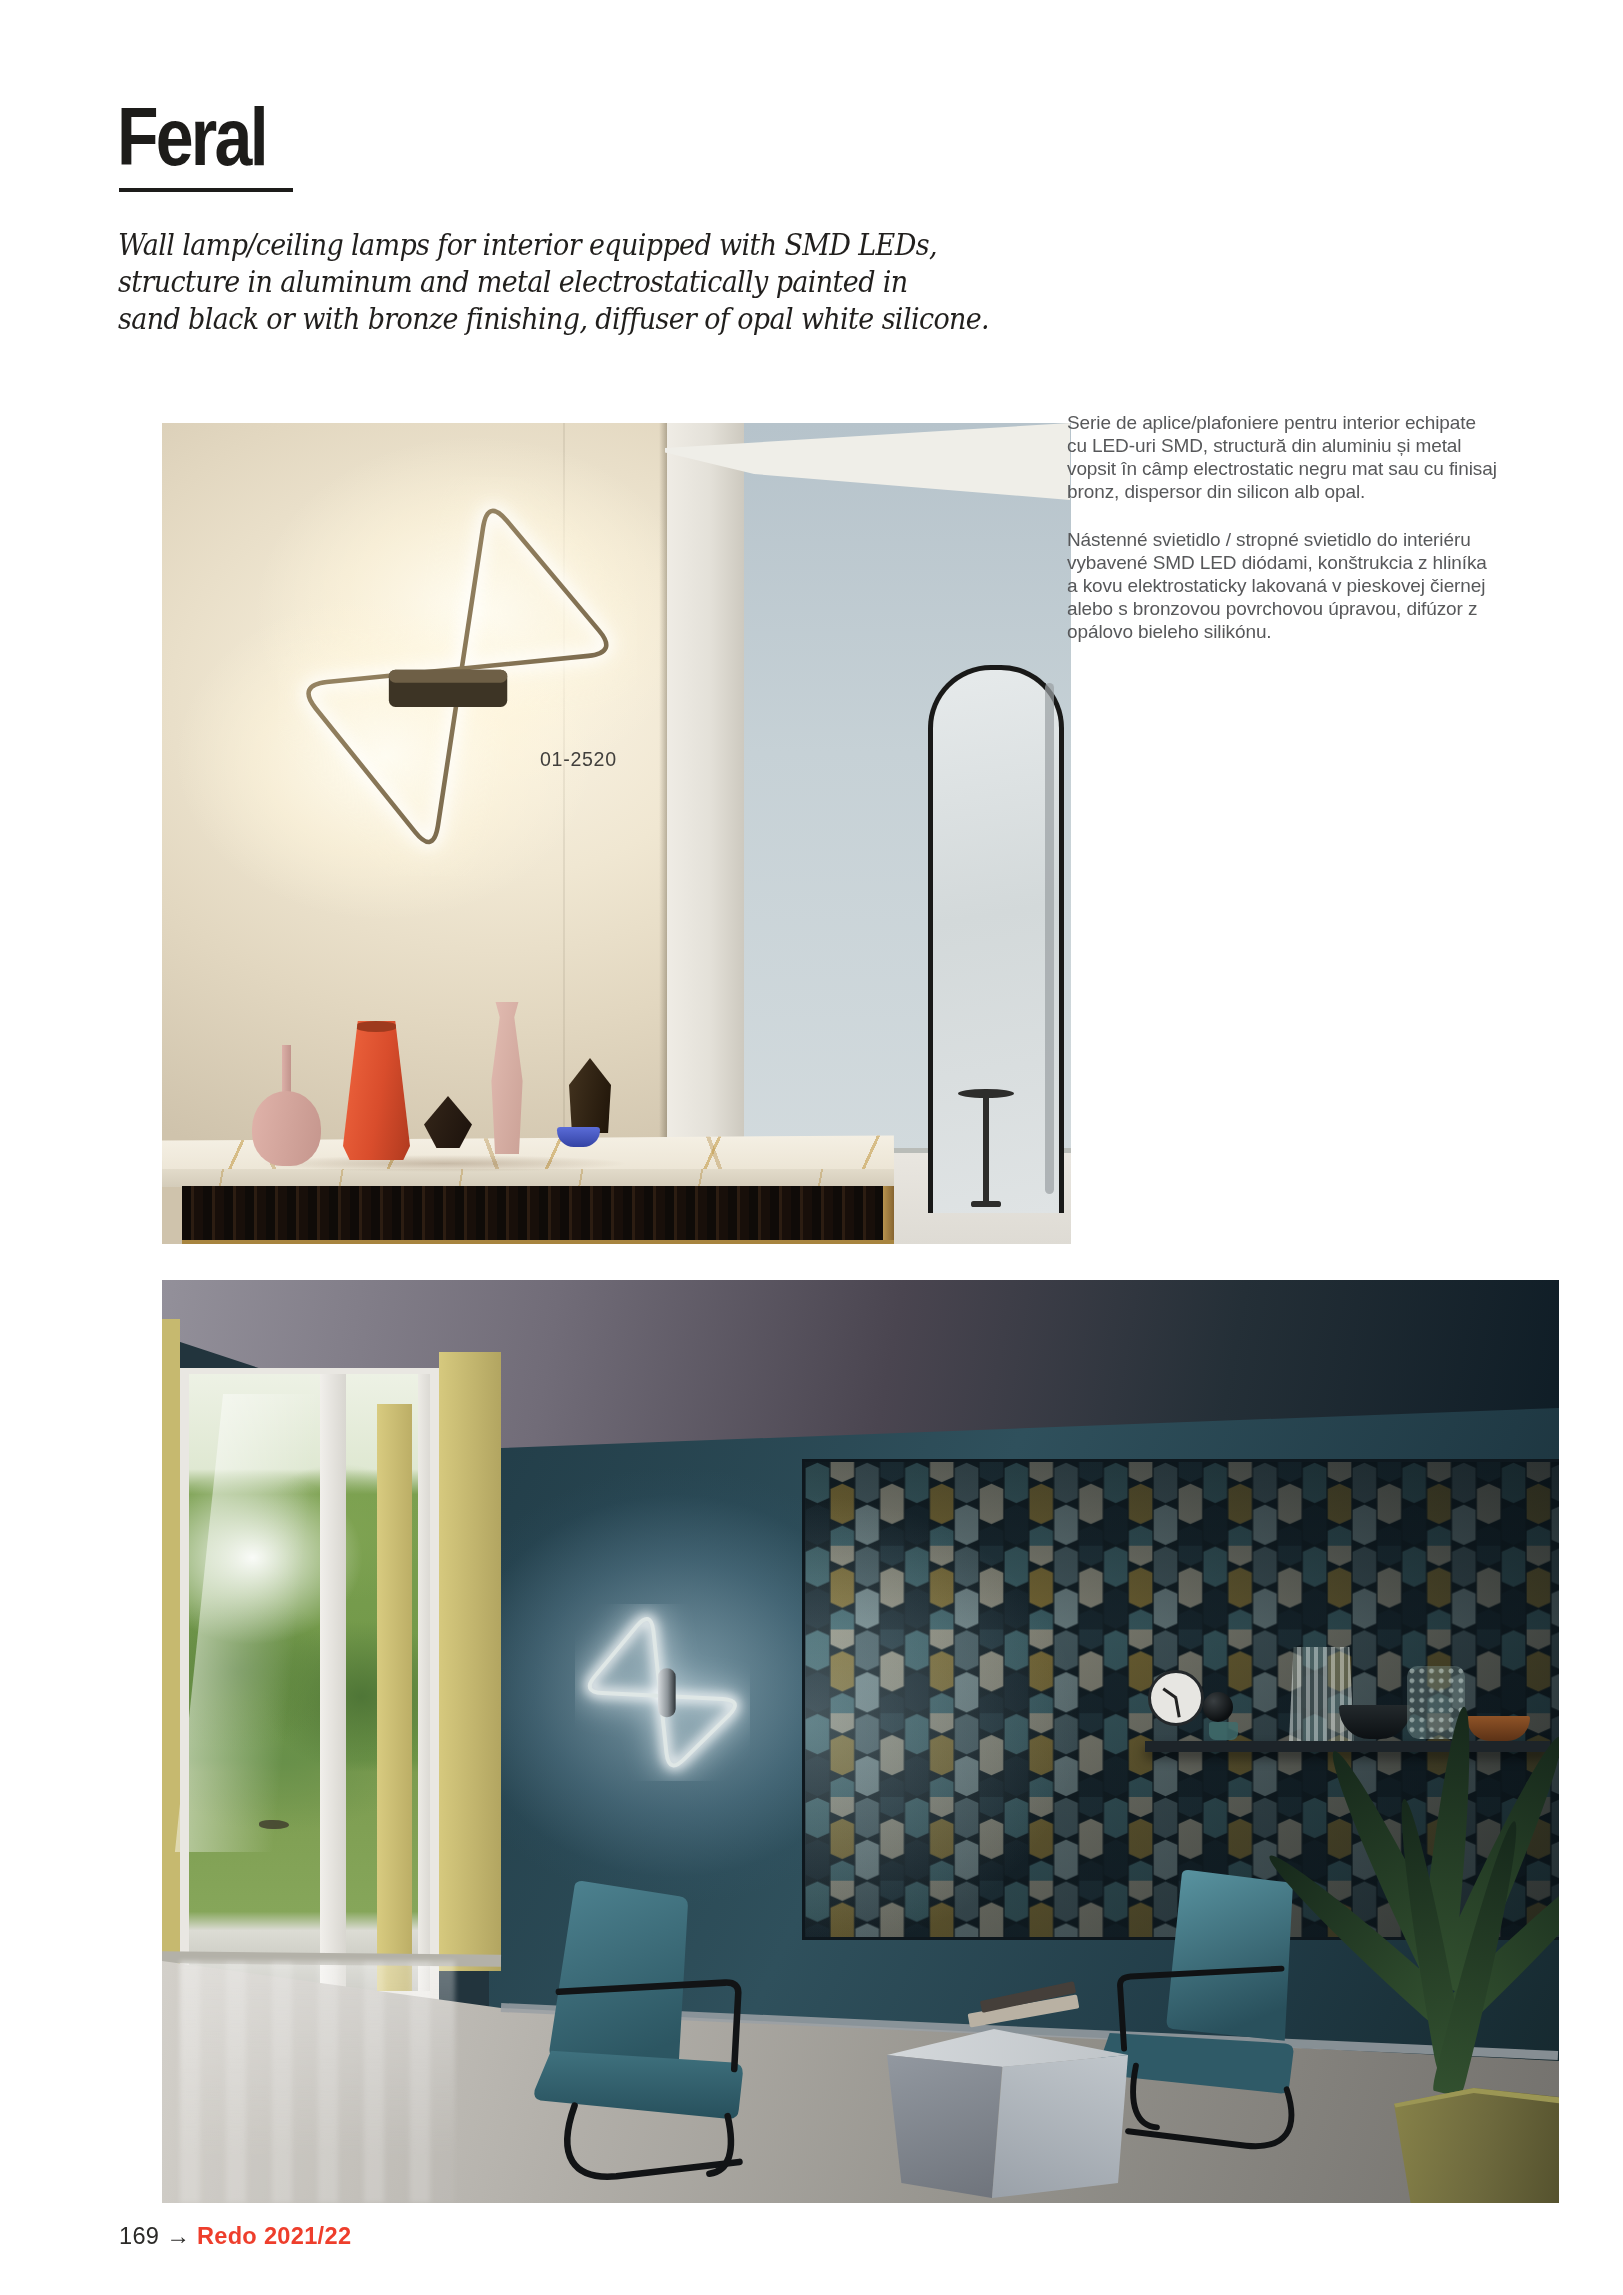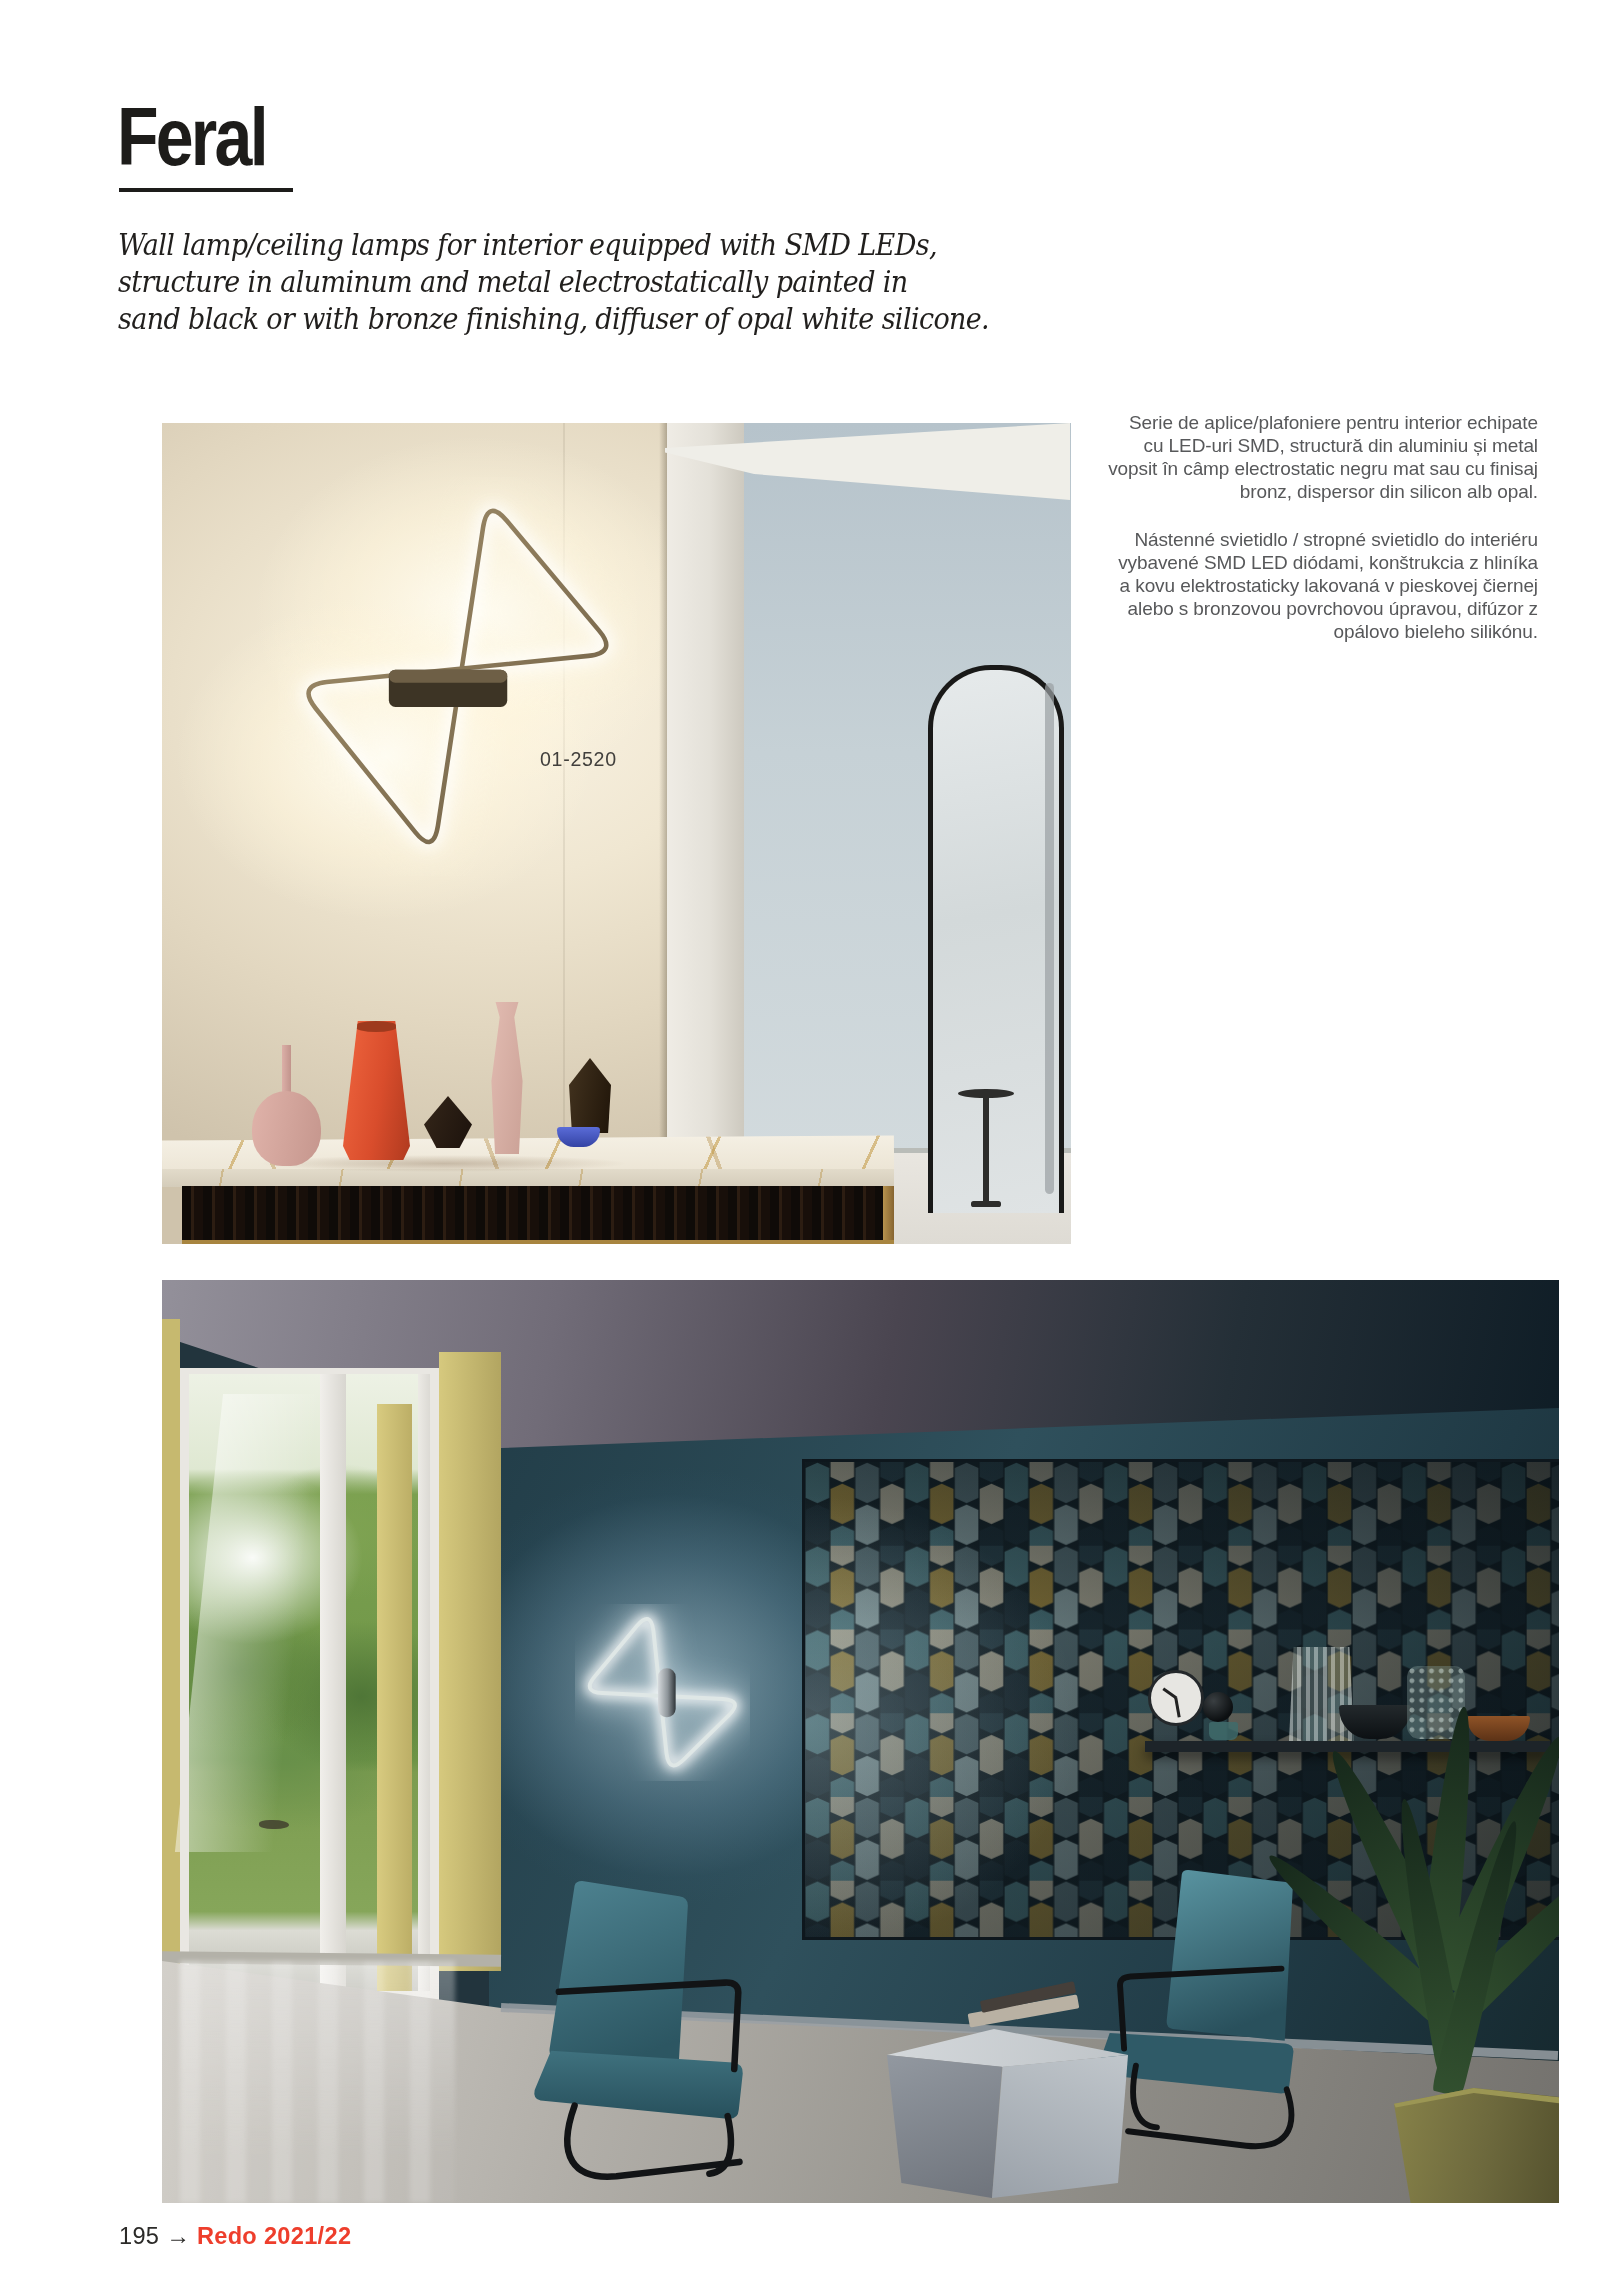--- a/index.html
+++ b/index.html
@@ -9,21 +9,21 @@
 
   
   .title{left:117px;top:97px;font-size:81px;font-weight:700;color:#1d1c1a;
          letter-spacing:-3.3px;transform:scaleX(.84);transform-origin:left top;line-height:1;}
   .title-rule{left:119px;top:188px;width:174px;height:3.9px;background:#1d1c1a;}
   .intro{left:118px;top:226px;width:982px;font-family:"DejaVu Serif","Liberation Serif",serif;
          font-style:italic;font-size:30px;line-height:37px;color:#211f1d;letter-spacing:-0.7px;
          white-space:pre-line;transform:scaleX(.90);transform-origin:left top;}
 
   
-  .desc-col{left:1067px;top:411px;width:471px;color:#57585a;font-size:19px;line-height:23px;text-align:right;}
+  .desc-col{left:1067px;top:411px;width:471px;color:#57585a;font-size:19px;line-height:23px;}
   .desc-col p{margin:0 0 25px 0;white-space:pre-line;letter-spacing:-0.1px;}
 
   
   .photo{overflow:hidden;margin-left:43px;}
   .photo-top{left:119px;top:423px;width:909px;height:821px;background:#e7ddc9;}
   .photo-bottom{left:119px;top:1280px;width:1397px;height:923px;background:#22343d;}
 
   
   .pt-wall{inset:0;background:radial-gradient(655px 497px at 37% 34%,#faf3e3 0%,#f0e7d2 35%,#e2d7c0 65%,#cfc3ac 100%);}
   .pt-groove{left:401px;top:0;width:2px;height:725px;background:rgba(90,75,55,.10);}
@@ -343,19 +343,19 @@
       <div class="leaf" style="left:6.5px;top:118px;width:33px;height:236px;transform:rotate(-48deg);"></div>
       <div class="leaf" style="left:187px;top:111px;width:34px;height:249px;transform:rotate(46deg);"></div>
       <div class="leaf" style="left:79px;top:98px;width:30px;height:275px;transform:rotate(-10deg);"></div>
       <div class="leaf" style="left:131px;top:118px;width:31px;height:281px;transform:rotate(14deg);"></div>
       <div class="pb-pot"></div>
       <div class="pb-pot-edge"></div>
     </div>
   </div>
 
   <div class="abs footer">
-    <span>195</span>
+    <span>169</span>
     <span>→</span>
     <span class="brand">Redo 2021/22</span>
   </div>
 
 </div>
 
 
 </body></html>

